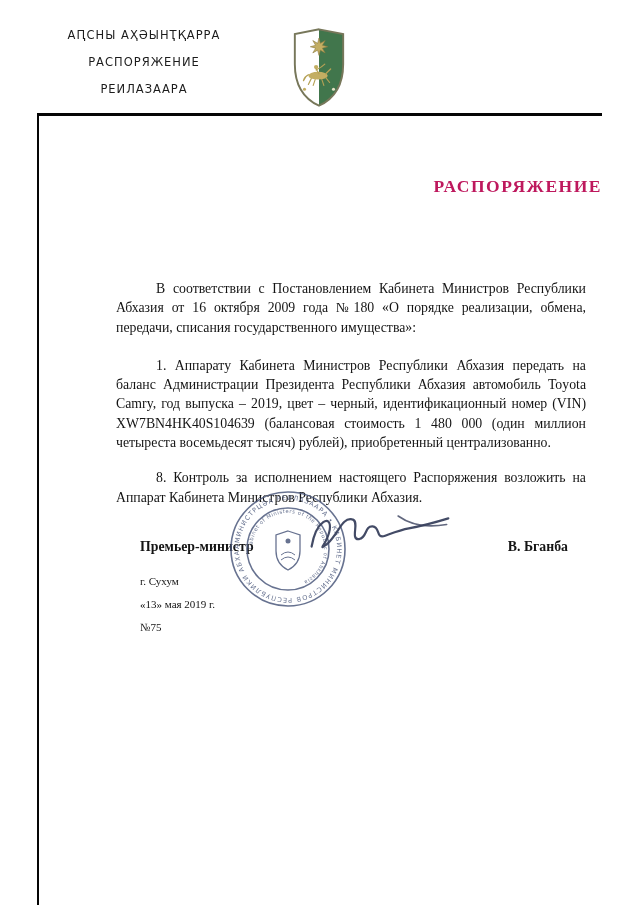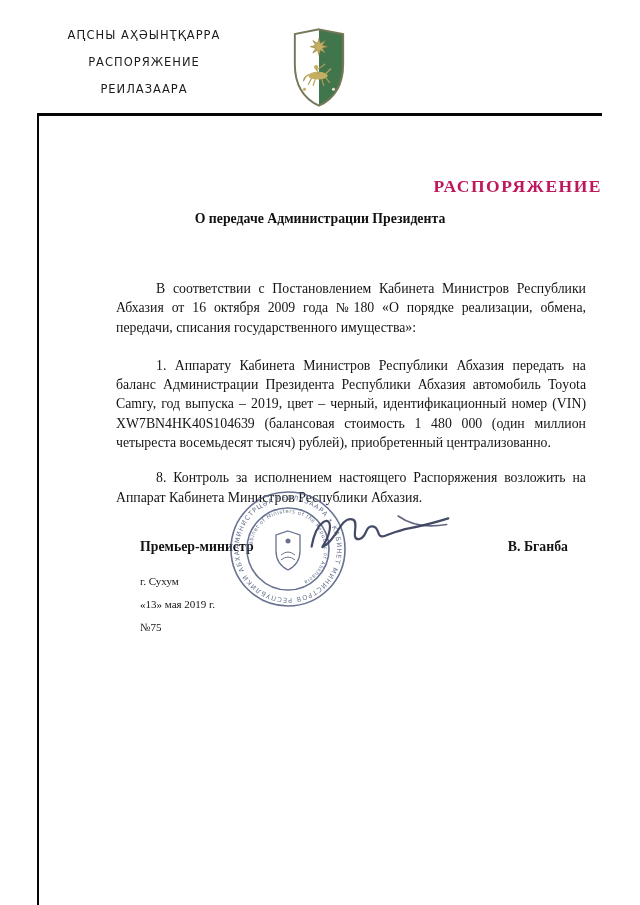--- a/index.html
+++ b/index.html
@@ -106,21 +106,20 @@
         <path d="M27 43 L30 48 M27 44 Q33 41 36 38" fill="none" stroke-width="1.2"></path>
       </g>
       <circle cx="15" cy="64" r="1.6" fill="#c3ae62"></circle>
       <circle cx="45" cy="64" r="1.6" fill="#e8e3c8"></circle>
     </svg>
   </div>
 
   <h1 class="doc-title">РАСПОРЯЖЕНИЕ</h1>
 
   <div class="doc-subject">
-    <div>О передаче Администрации Президента</div>
   </div>
 
   <main class="bodytext">
     <p class="gap-after">В соответствии с Постановлением Кабинета Министров Республики Абхазия от 16 октября 2009 года №180 «О порядке реализации, обмена, передачи, списания государственного имущества»:</p>
     <p>1. Аппарату Кабинета Министров Республики Абхазия передать на баланс Администрации Президента Республики Абхазия автомобиль Toyota Camry, год выпуска – 2019, цвет – черный, идентификационный номер (VIN) XW7BN4HK40S104639 (балансовая стоимость 1&nbsp;480&nbsp;000 (один миллион четыреста восемьдесят тысяч) рублей), приобретенный централизованно.</p>
     <p>8. Контроль за исполнением настоящего Распоряжения возложить на Аппарат Кабинета Министров Республики Абхазия.</p>
 
     <div class="sig-row">
       <span>Премьер-министр</span>
       <span>В. Бганба</span>

